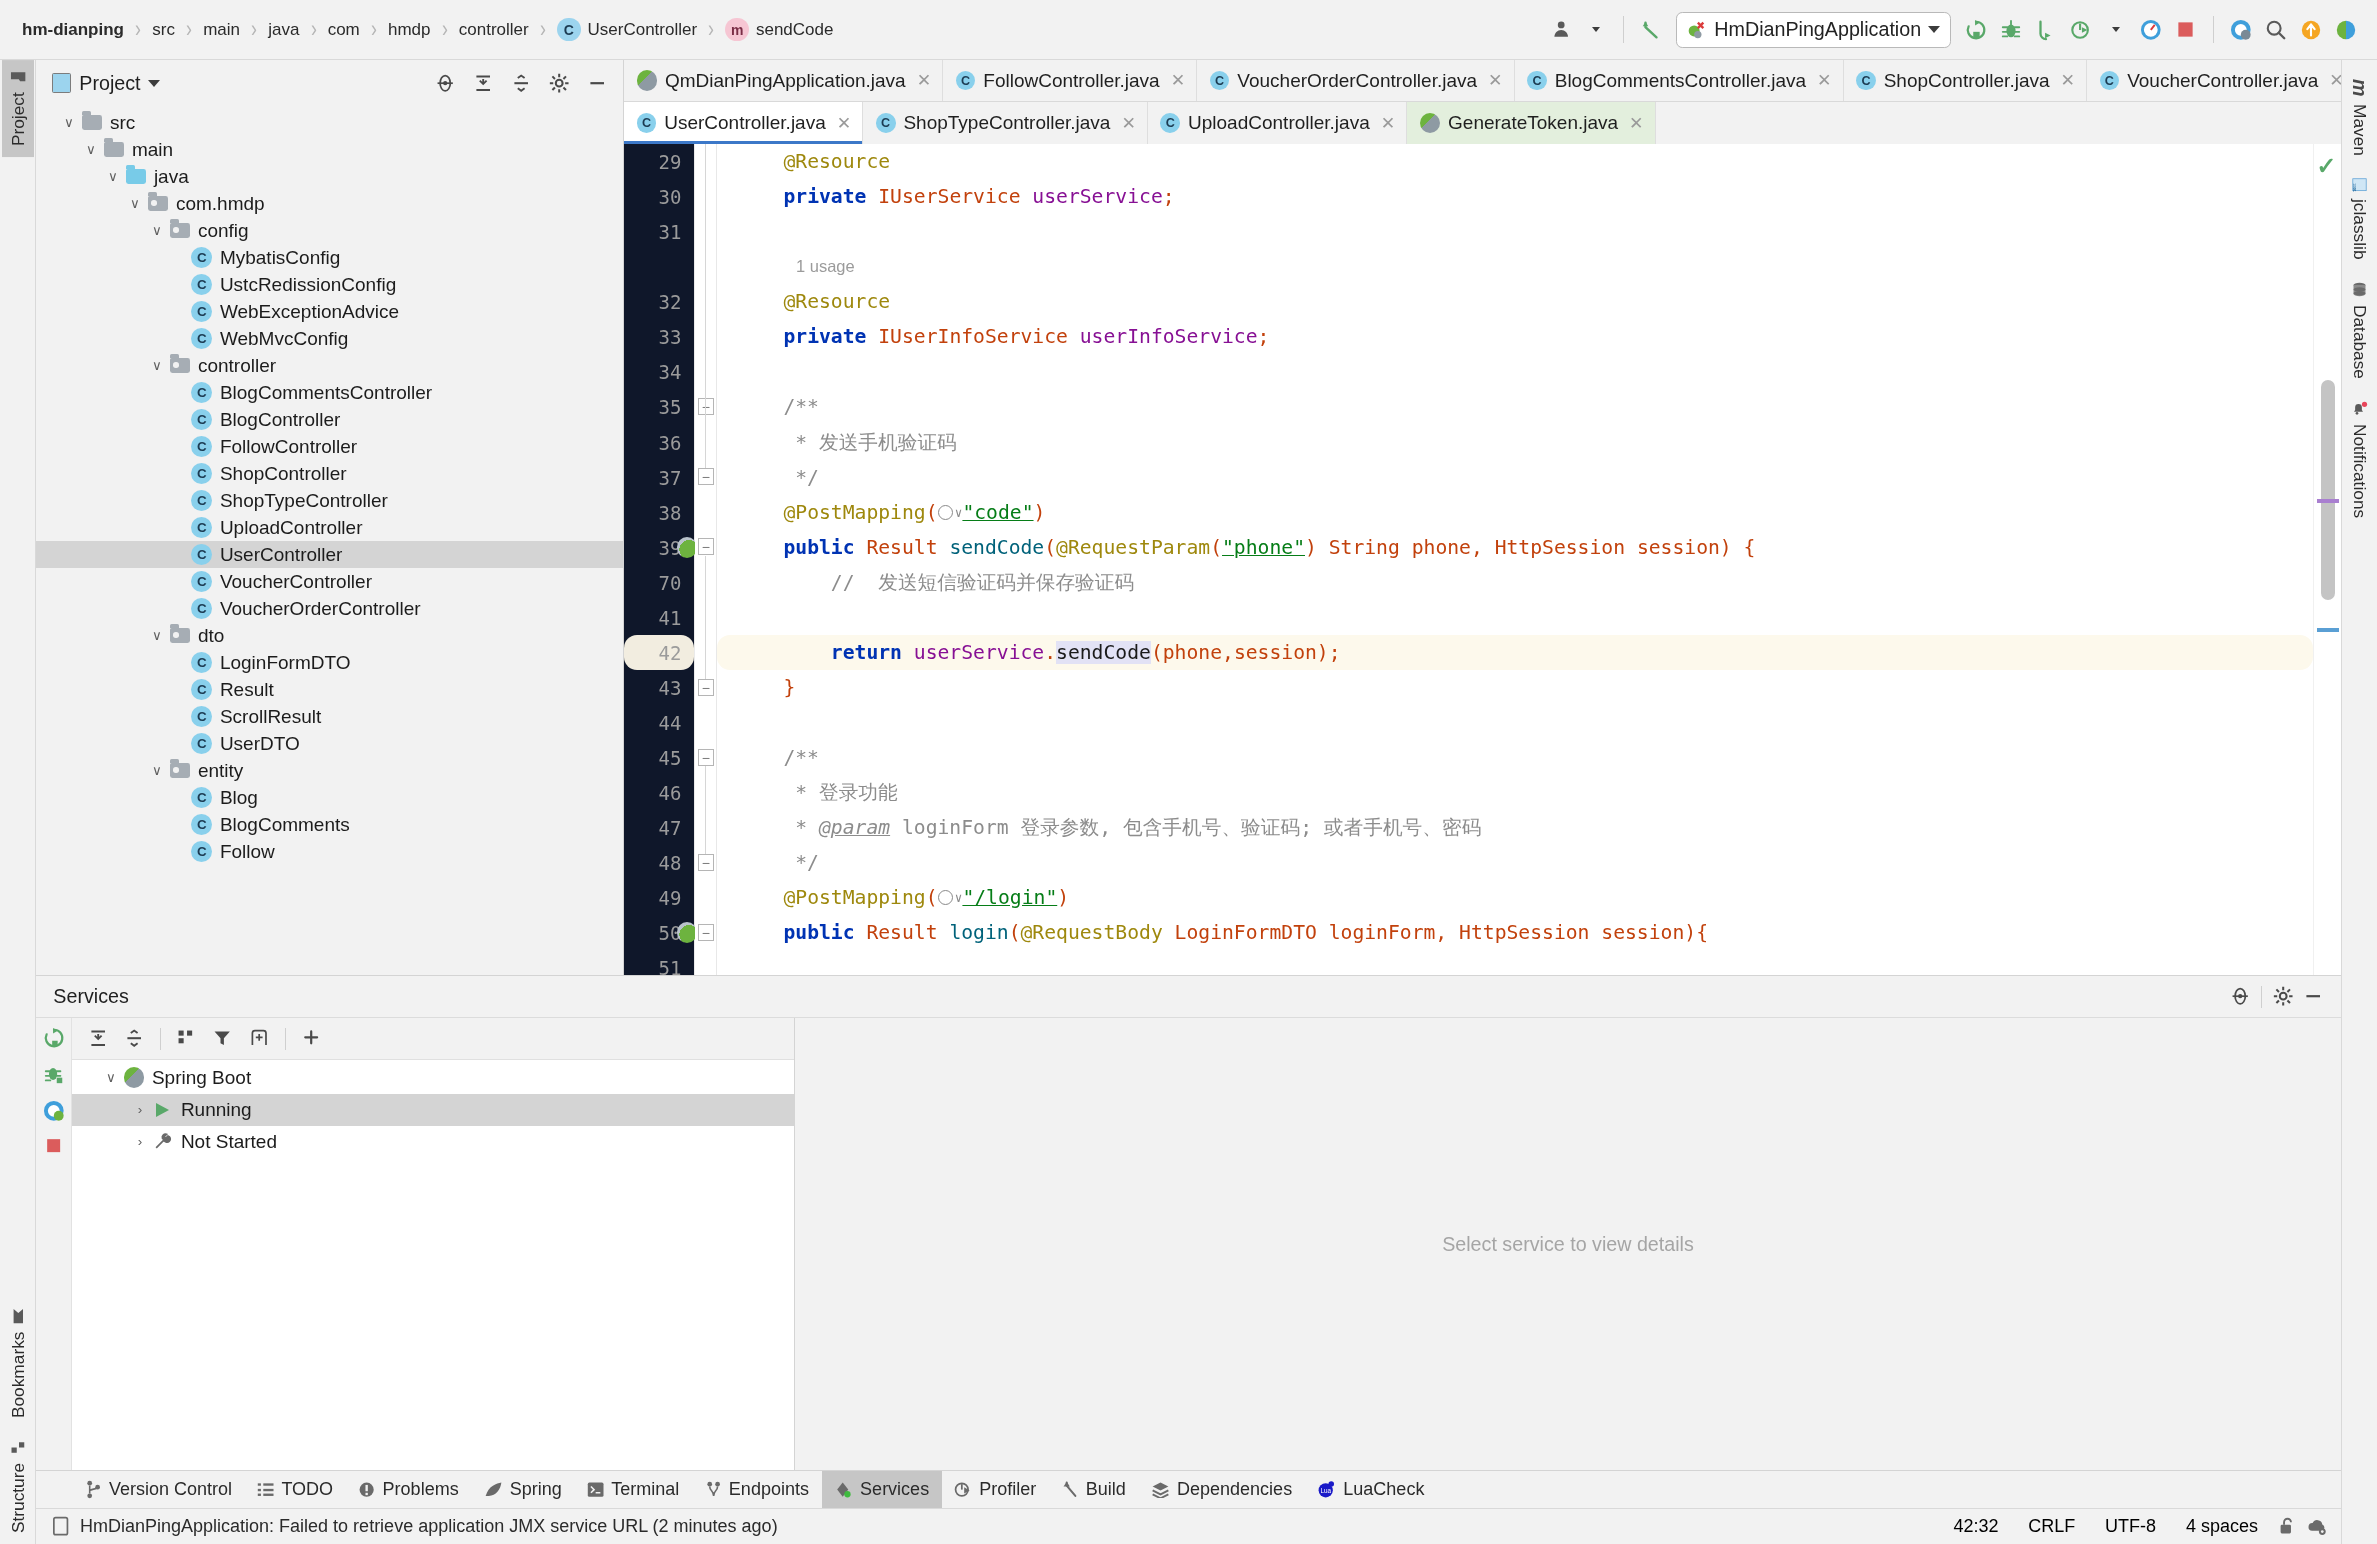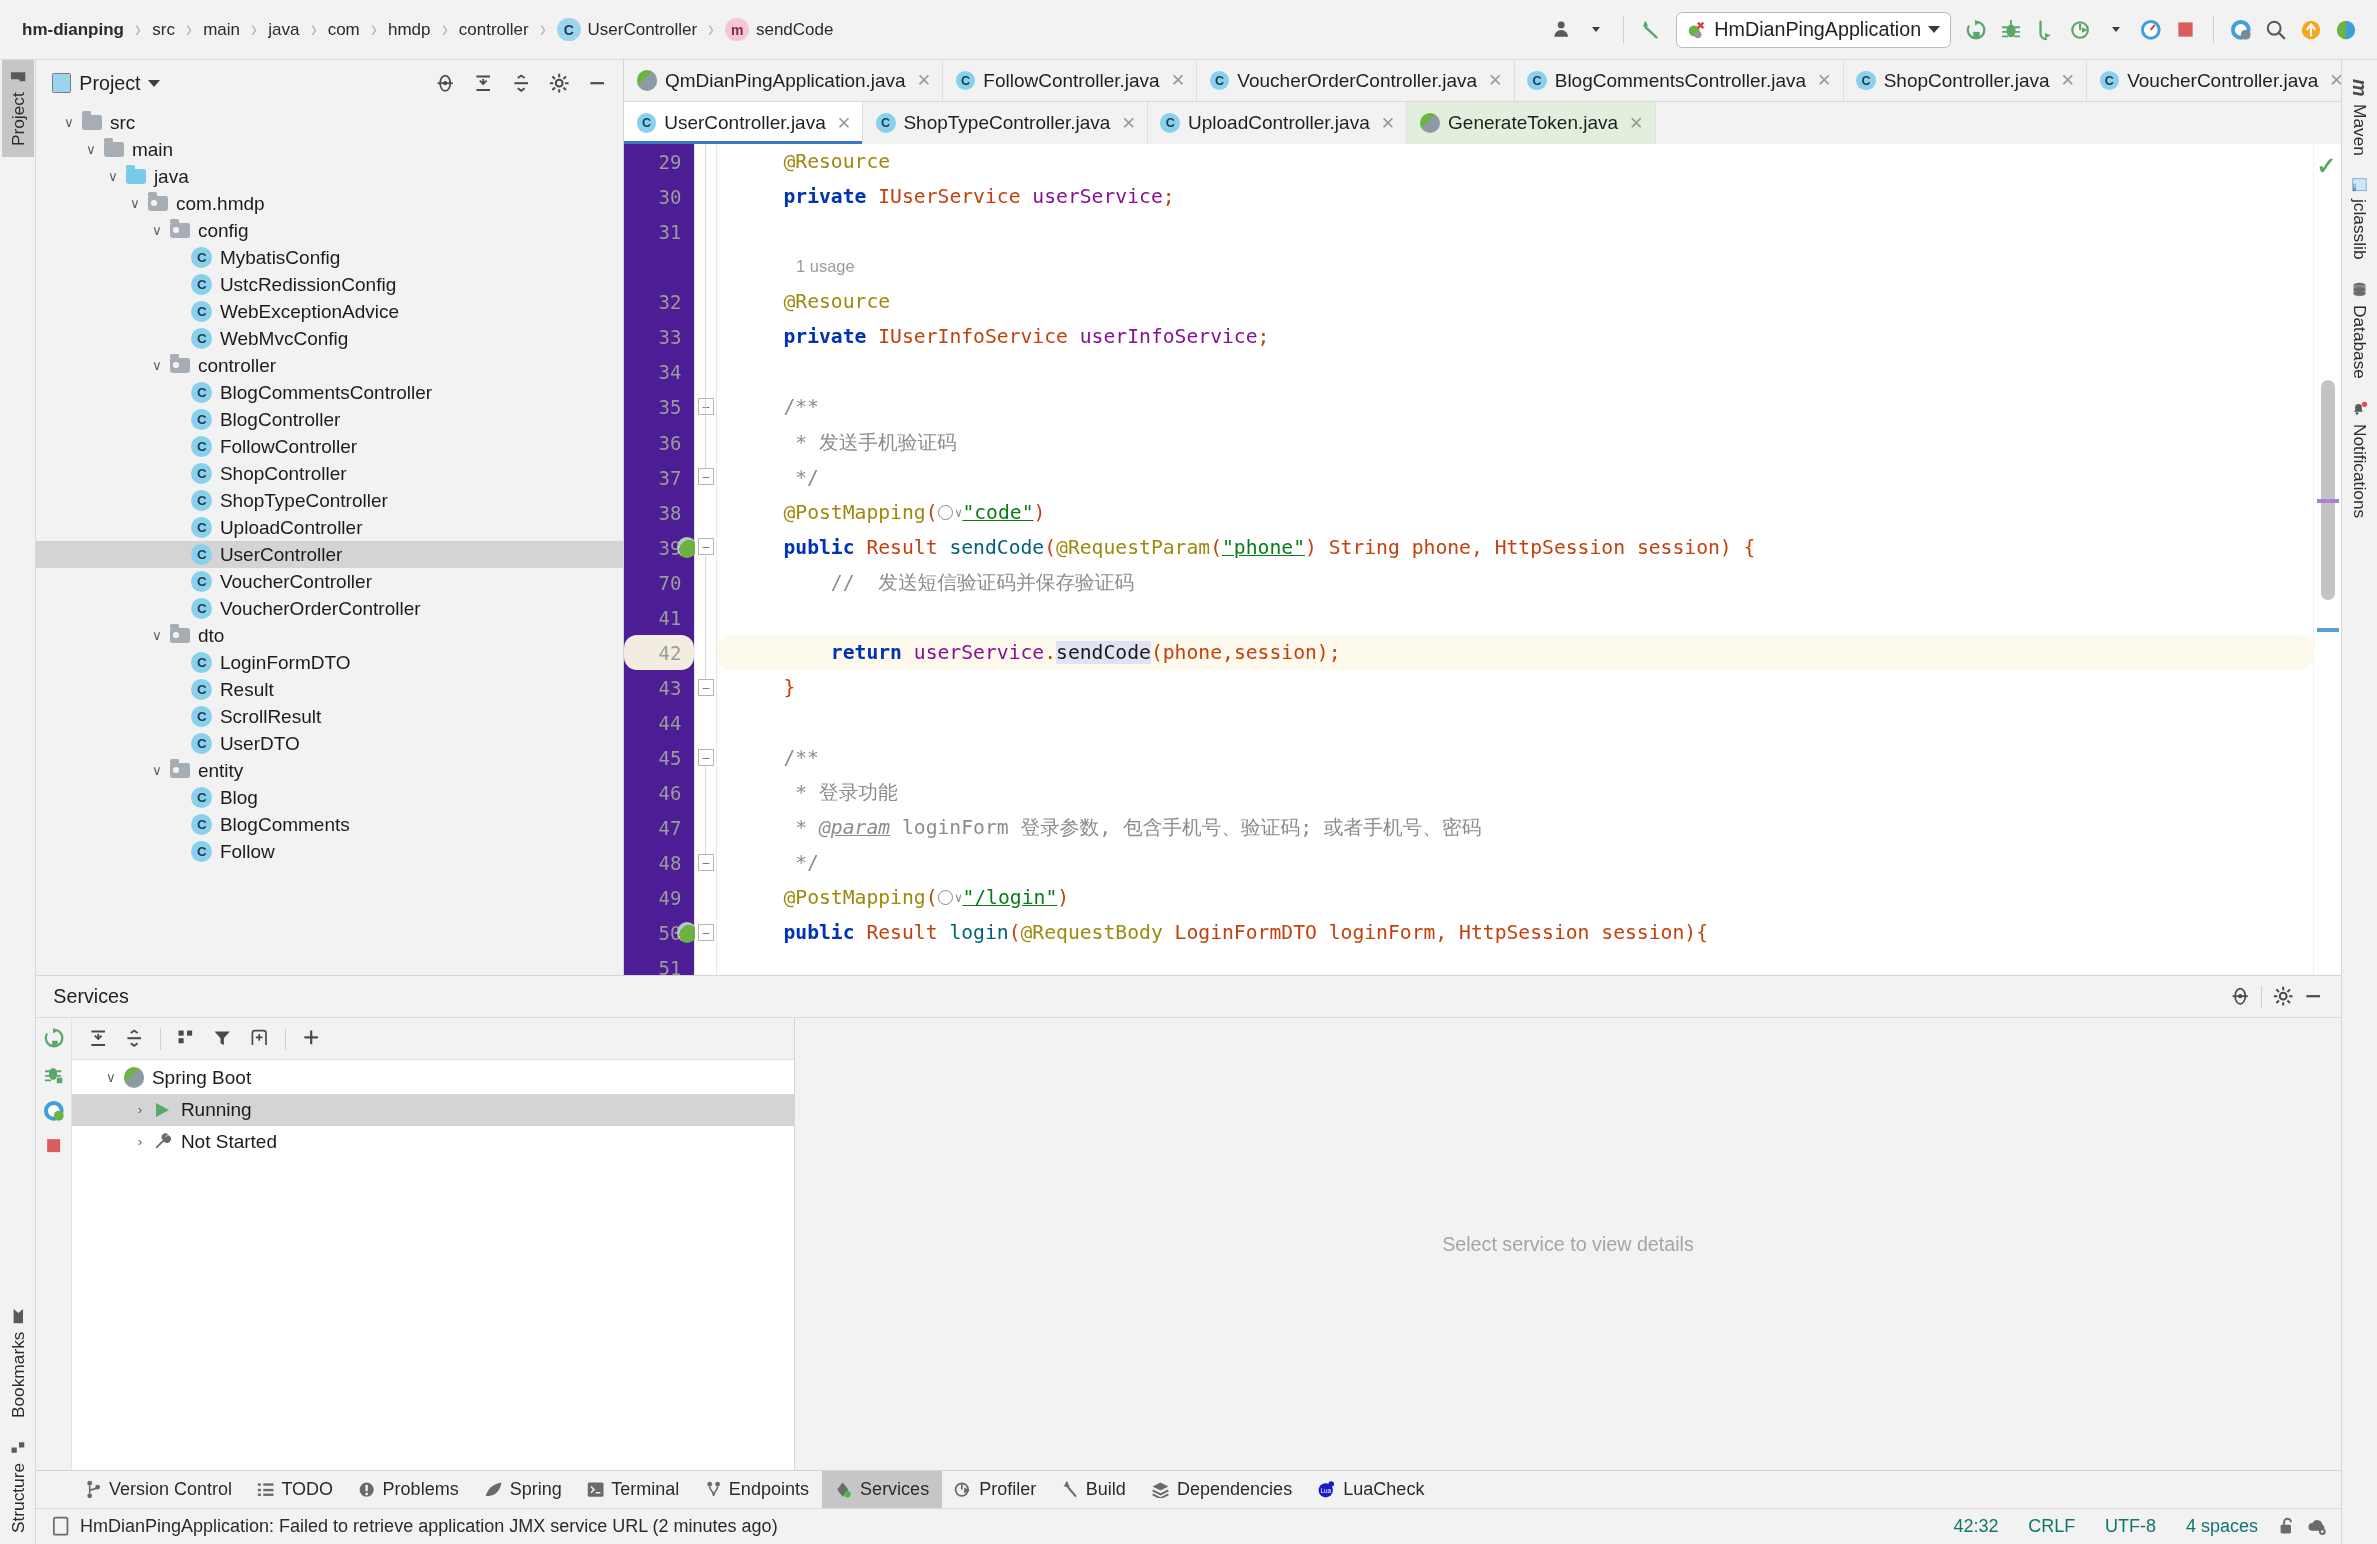--- a/index.html
+++ b/index.html
@@ -171,21 +171,21 @@
     background: linear-gradient(135deg,#6db33f 40%, #8e9aa3 40%);
     display:inline-block;
   }
   .tabrow-end { flex: 1; display: flex; align-items: center;
     justify-content: flex-end; padding-right: 11px; }
 
   
   .code-wrap { flex: 1; display: flex; min-height: 0; background: #ffffff;
     position: relative; overflow: hidden; }
   .gutter {
-    width: 71px; min-width: 71px; background: #4c1d95;
+    width: 71px; min-width: 71px; background: #0f172a;
     border-right: 0.8px solid #eaeaea; position: relative;
   }
   .foldcol { width: 22px; min-width: 22px; background: #ffffff;
     border-right: 0.8px solid #e8e8e8; position: relative; }
   .codecol { flex: 1; position: relative; overflow: hidden; }
   .ln {
     height: 35px; display: flex; align-items: center;
     font-family: "DejaVu Sans Mono", monospace;
     font-size: 19.7px; white-space: pre;
   }
@@ -284,21 +284,21 @@
     padding: 0 12.6px; height: 38px; font-size: 18px; color: #2b2b2b;
     white-space: nowrap; }
   .tbtn.active { background: #c6c6c6; }
   .statusbar {
     height: 36px; min-height: 36px; background: #f2f2f2;
     display: flex; align-items: center; padding: 0 14px 0 15.7px;
     border-top: 0.8px solid #d9d9d9; gap: 11px;
   }
   .sb-msg { font-size: 18px; color: #2b2b2b; }
   .sb-sp { flex: 1; }
-  .sb-item { font-size: 18px; color: #0f766e; padding: 0 9.4px; white-space: nowrap; }
+  .sb-item { font-size: 18px; color: #000000; padding: 0 9.4px; white-space: nowrap; }
   .sb-ico { color: #6a6a6a; font-size: 17.3px; }
   svg { display: block; }
 </style>
 </head>
 <body>
 
 <div class="app">
 
   <div class="topbar">
     <div class="crumbs">

